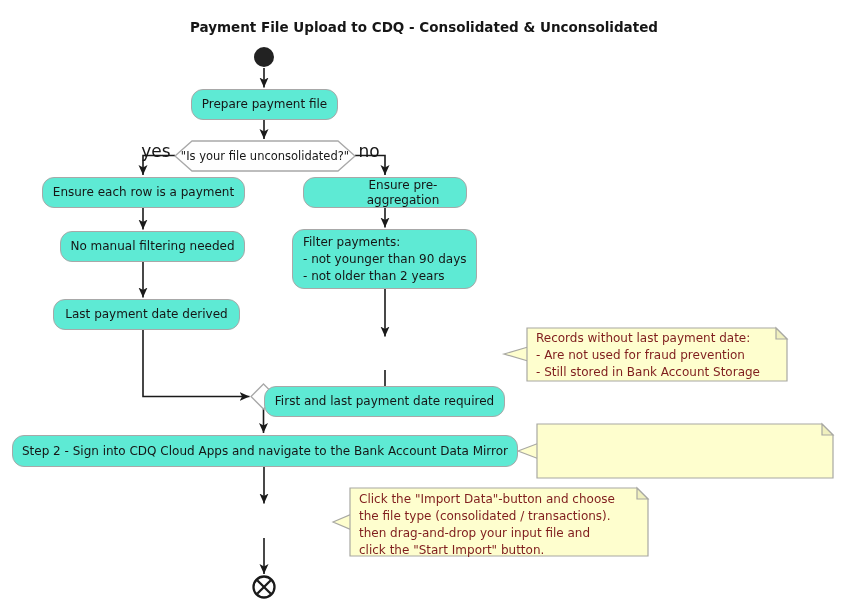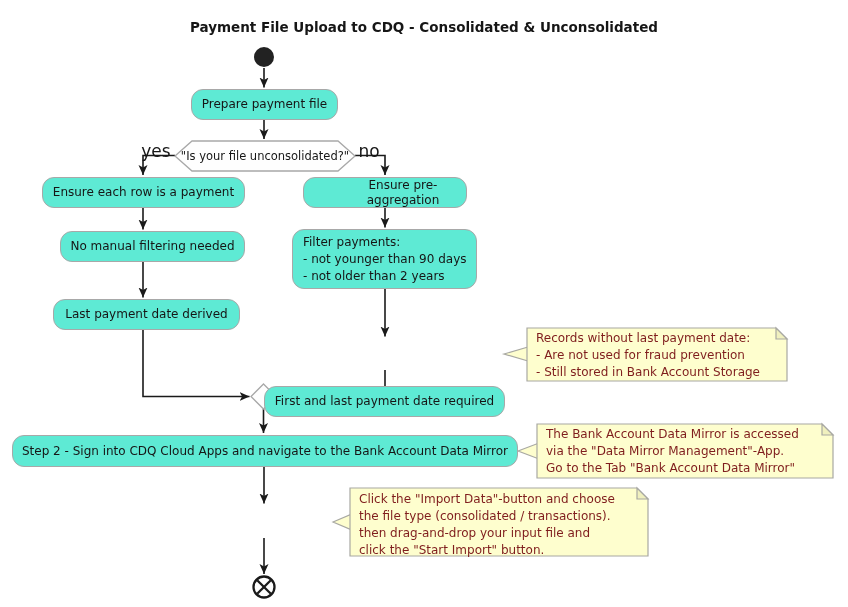--- a/index.html
+++ b/index.html
@@ -108,21 +108,18 @@
   <div class="box multiline" style="left:292px;top:229px;width:185px;height:60px;">Filter payments:
 - not younger than 90 days
 - not older than 2 years</div>
   <div class="box" style="left:264px;top:338px;width:241px;height:31px;margin-top:48px;">First and last payment date required</div>
 
   <div class="box" style="left:12px;top:435px;width:506px;height:32px;">Step 2 - Sign into CDQ Cloud Apps and navigate to the Bank Account Data Mirror</div>
 
   <div class="note-text" style="left:536px;top:330px;width:248px;">Records without last payment date:
 - Are not used for fraud prevention
 - Still stored in Bank Account Storage</div>
-  <div class="note-text" style="left:546px;top:426px;width:284px;">The Bank Account Data Mirror is accessed
-via the "Data Mirror Management"-App.
-Go to the Tab "Bank Account Data Mirror"</div>
   <div class="note-text" style="left:359px;top:491px;width:286px;">Click the "Import Data"-button and choose
 the file type (consolidated / transactions).
 then drag-and-drop your input file and
 click the "Start Import" button.</div>
 
 </div>
 
 </body></html>

